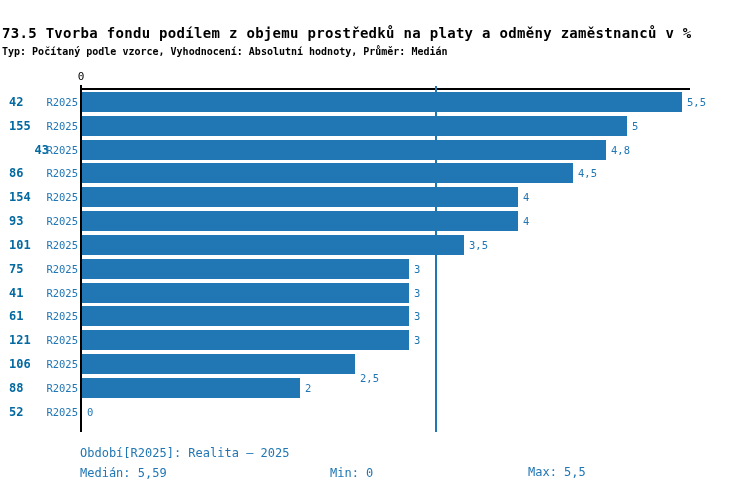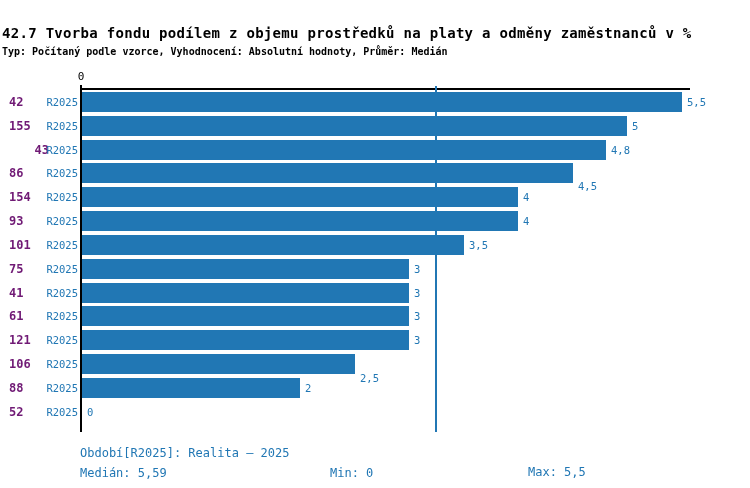--- a/index.html
+++ b/index.html
@@ -59,21 +59,21 @@
     z-index: 1;
   }
   .cat-label {
     position: absolute;
     left: 9px;
     width: 40px;
     height: 20px;
     line-height: 20px;
     font-size: 12px;
     font-weight: 700;
-    color: #701a75;
+    color: #0369a1;
     white-space: nowrap;
   }
   .series-label {
     position: absolute;
     left: 30px;
     width: 48px;
     height: 20px;
     line-height: 20px;
     text-align: right;
     font-size: 10.5px;
@@ -104,21 +104,21 @@
   }
   #period  { left: 80px;  top: 446px; }
   #stat-median { left: 80px;  top: 466px; }
   #stat-min    { left: 330px; top: 466px; }
   #stat-max    { left: 528px; top: 465px; }
 </style>
 </head>
 <body>
 
 <div id="canvas">
-  <div id="title2" class="title-line">42.7 Tvorba fondu podílem z objemu prostředků na platy a odměny zaměstnanců v %</div>
+  <div id="title2" class="title-line">73.5 Tvorba fondu podílem z objemu prostředků na platy a odměny zaměstnanců v %</div>
   <div id="subtitle">Typ: Počítaný podle vzorce, Vyhodnocení: Absolutní hodnoty, Průměr: Medián</div>
 
   <div>
     <div id="zero-label">0</div>
     <div id="y-axis" class="axis"></div>
     <div id="x-axis" class="axis"></div>
     <div id="median-line" style="left: 435px;"></div>
     <div id="rows">
         <div class="cat-label" style="top: 92px;">42</div>
         <div class="series-label" style="top: 92px;">R2025</div>
@@ -128,21 +128,21 @@
         <div class="series-label" style="top: 116px;">R2025</div>
         <div class="bar" style="top: 116px; width: 545px;"></div>
         <div class="value-label" style="top: 116px; left: 632px;">5</div>
         <div class="cat-label" style="top: 140px; text-align: right;">43</div>
         <div class="series-label" style="top: 140px;">R2025</div>
         <div class="bar" style="top: 140px; width: 524px;"></div>
         <div class="value-label" style="top: 140px; left: 611px;">4,8</div>
         <div class="cat-label" style="top: 163px;">86</div>
         <div class="series-label" style="top: 163px;">R2025</div>
         <div class="bar" style="top: 163px; width: 491px;"></div>
-        <div class="value-label" style="top: 176px; left: 578px;">4,5</div>
+        <div class="value-label" style="top: 163px; left: 578px;">4,5</div>
         <div class="cat-label" style="top: 187px;">154</div>
         <div class="series-label" style="top: 187px;">R2025</div>
         <div class="bar" style="top: 187px; width: 436px;"></div>
         <div class="value-label" style="top: 187px; left: 523px;">4</div>
         <div class="cat-label" style="top: 211px;">93</div>
         <div class="series-label" style="top: 211px;">R2025</div>
         <div class="bar" style="top: 211px; width: 436px;"></div>
         <div class="value-label" style="top: 211px; left: 523px;">4</div>
         <div class="cat-label" style="top: 235px;">101</div>
         <div class="series-label" style="top: 235px;">R2025</div>

